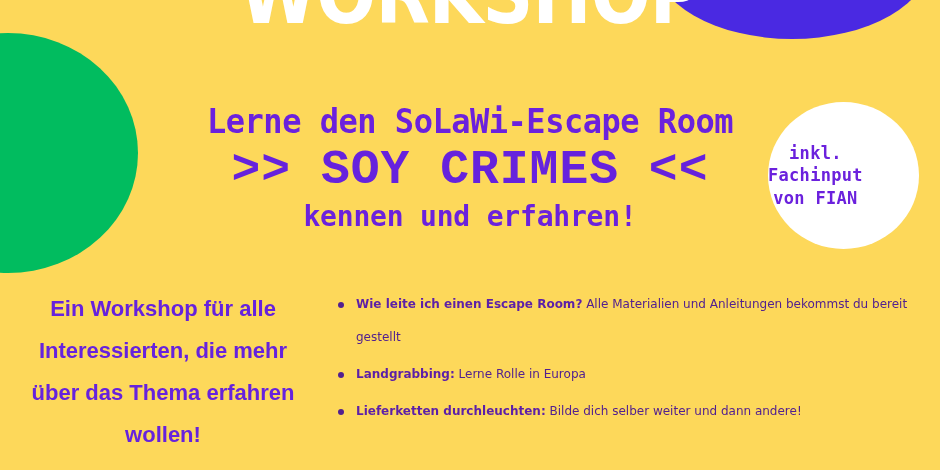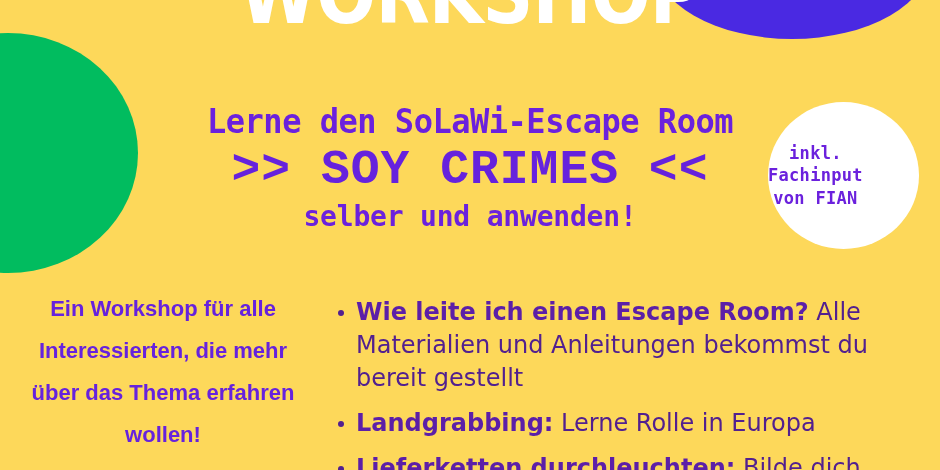--- a/index.html
+++ b/index.html
@@ -139,23 +139,23 @@
   .bullet-list {
     flex: 1;
     list-style: none;
     margin: 0;
     padding: 6px 12px 0 6px;
     box-sizing: border-box;
   }
   .bullet-item {
     position: relative;
     padding-left: 20px;
-    margin: 12px 0 2px 0;
+    margin: 4px 0 2px 0;
     font-family: "DejaVu Sans", sans-serif;
-    font-size: 24px;
+    font-size: 12px;
     line-height: 33px;
     color: #52208F;
   }
   .bullet-item::before {
     content: "";
     position: absolute;
     left: 2px;
     top: 14px;
     width: 6px;
     height: 6px;
@@ -176,21 +176,21 @@
 <div id="poster">
 
   <div class="shape-green-circle"></div>
   <div class="shape-blue-ellipse"></div>
 
   <div class="headline-workshop">WORKSHOP</div>
 
   <div class="headline-block">
     <div class="headline-line1">Lerne den SoLaWi-Escape Room</div>
     <div class="headline-line2">&gt;&gt; SOY CRIMES &lt;&lt;</div>
-    <div class="headline-line3">selber und anwenden!</div>
+    <div class="headline-line3">kennen und erfahren!</div>
   </div>
 
   <div class="badge-circle">
     <div class="badge-text">inkl.
 Fachinput
 von FIAN</div>
   </div>
 
   <div class="lower">
 

